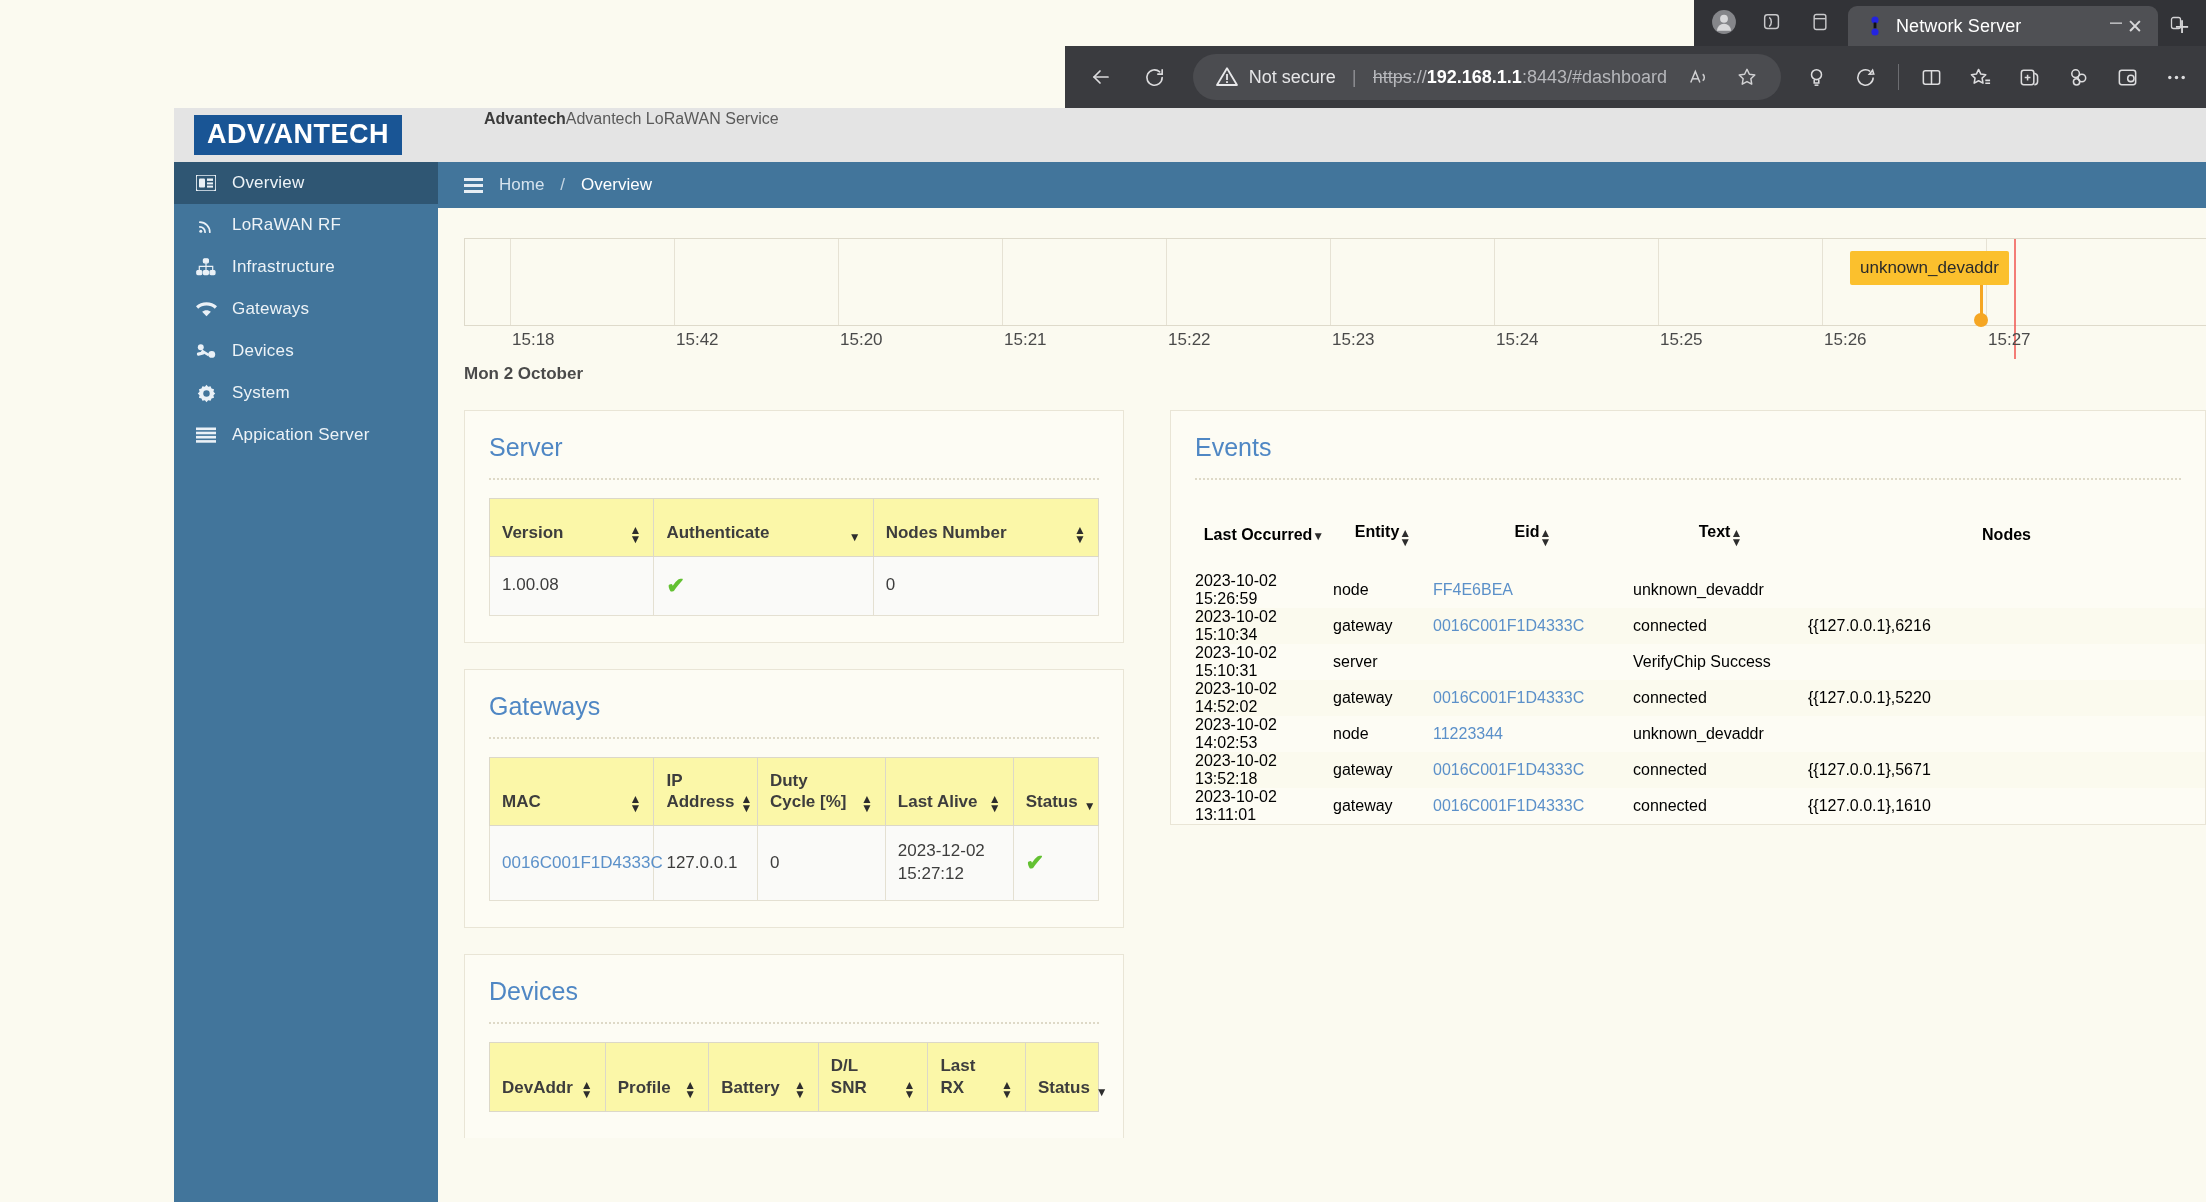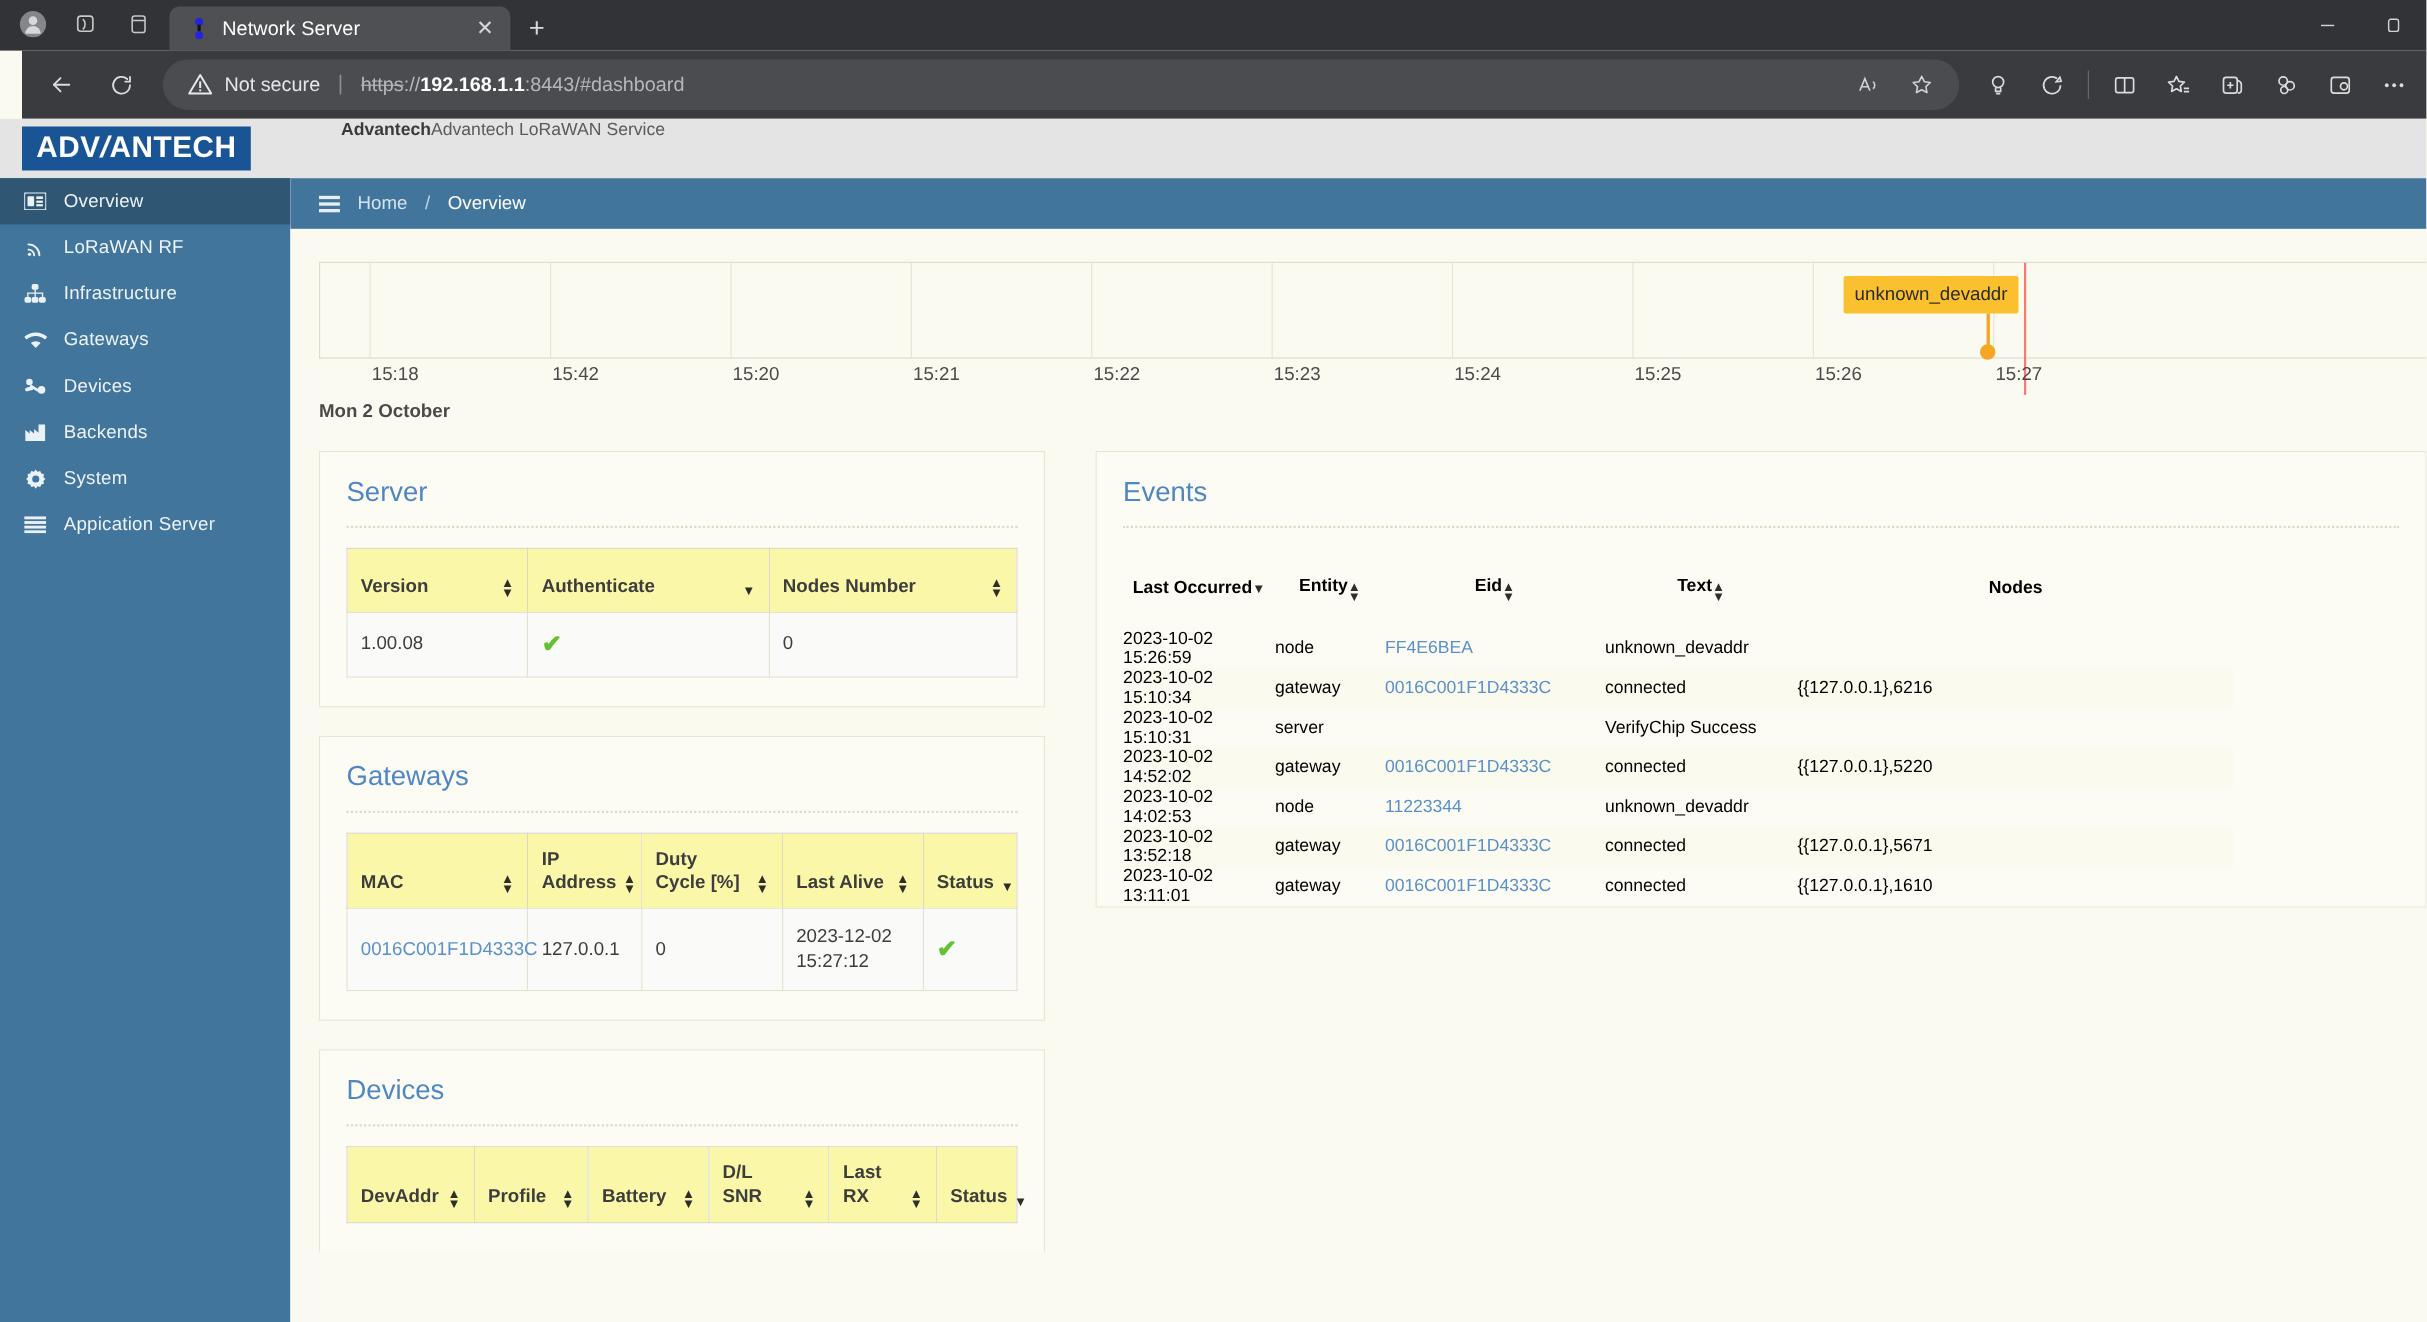--- a/index.html
+++ b/index.html
@@ -4,21 +4,21 @@
 <style>
   * { box-sizing: border-box; margin: 0; padding: 0; }
   html, body {
     width: 2206px; height: 1202px;
     overflow: hidden;
     font-family: "Liberation Sans", sans-serif;
     background: #fbfaf0;
   }
 
   
-  .browser { width: 2206px; height: 1202px; display: flex; flex-direction: column; }
+  .browser { width: 2206px; height: 1202px; display: flex; flex-direction: column; align-items: flex-end; }
 
   .tabstrip {
     height: 46px; background: #323337; display: flex; align-items: flex-end;
     padding-left: 8px; position: relative; flex: 0 0 46px;
   }
   .tb-sysicons { display: flex; align-items: center; height: 46px; gap: 4px; padding-bottom: 2px; }
   .tb-sysicon {
     width: 44px; height: 38px; display: flex; align-items: center; justify-content: center;
     color: #c9c9cb;
   }
@@ -371,28 +371,20 @@
         <div class="side-item">
           <span class="side-ico">
             <svg width="21" height="18" viewBox="0 0 22 18" fill="#eaf1f7">
                 <circle cx="5" cy="5" r="3.1"></circle>
                 <circle cx="16.5" cy="12.6" r="3.6"></circle>
                 <rect x="6.5" y="7.5" width="9" height="2.6" transform="rotate(32 6.5 7.5)"></rect>
                 <rect x="0.6" y="11" width="8" height="3.4" rx="1.5" transform="rotate(-14 0.6 11)"></rect>
               </svg>
           </span>
           <span>Devices</span>
-        </div>
-        <div class="side-item">
-          <span class="side-ico">
-            <svg width="20" height="17" viewBox="0 0 20 17" fill="#eaf1f7">
-                <path d="M1 16V6l4 3V6l4 3V5l4 3.4V1h6v15z"></path>
-              </svg>
-          </span>
-          <span>Backends</span>
         </div>
         <div class="side-item">
           <span class="side-ico">
             <svg width="19" height="19" viewBox="0 0 20 20" fill="#eaf1f7">
                 <path d="M10 0.8 11.7 3l2.6-.7 1 2.5 2.6.7-.6 2.6 1.9 1.9-1.9 1.9.6 2.6-2.6.7-1 2.5-2.6-.7L10 19.2 8.3 17l-2.6.7-1-2.5-2.6-.7.6-2.6L.8 10l1.9-1.9-.6-2.6 2.6-.7 1-2.5 2.6.7z"></path>
                 <circle cx="10" cy="10" r="3.4" fill="#42759b"></circle>
               </svg>
           </span>
           <span>System</span>
         </div>

